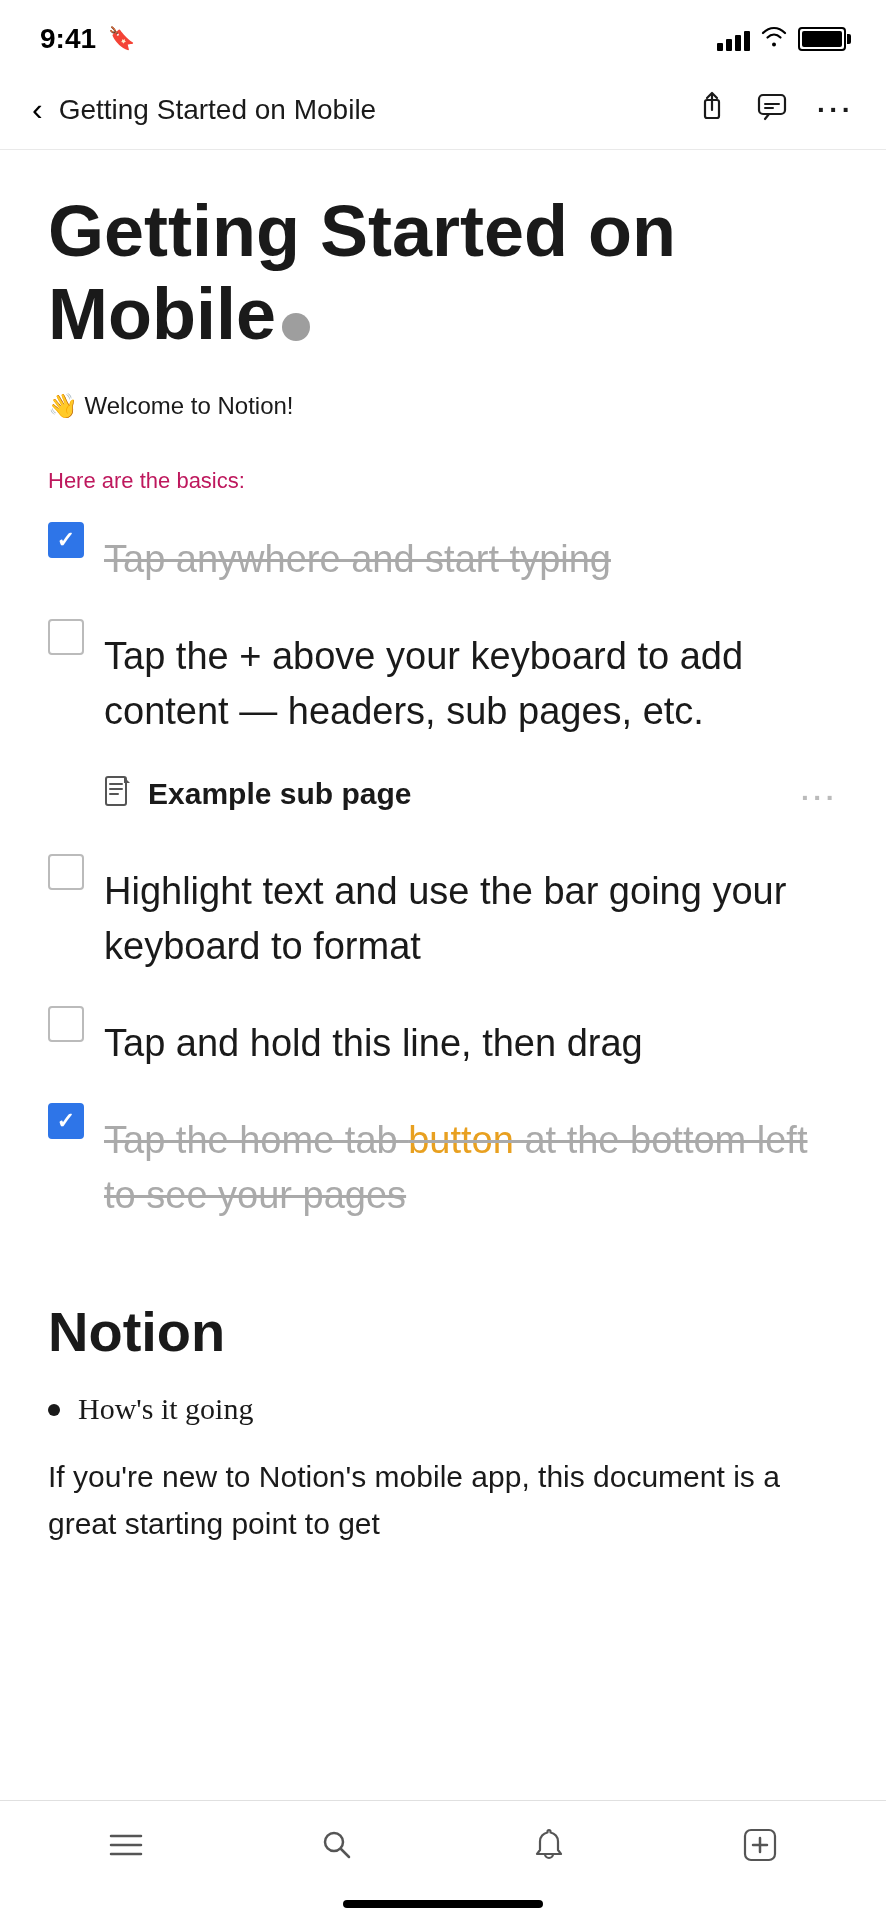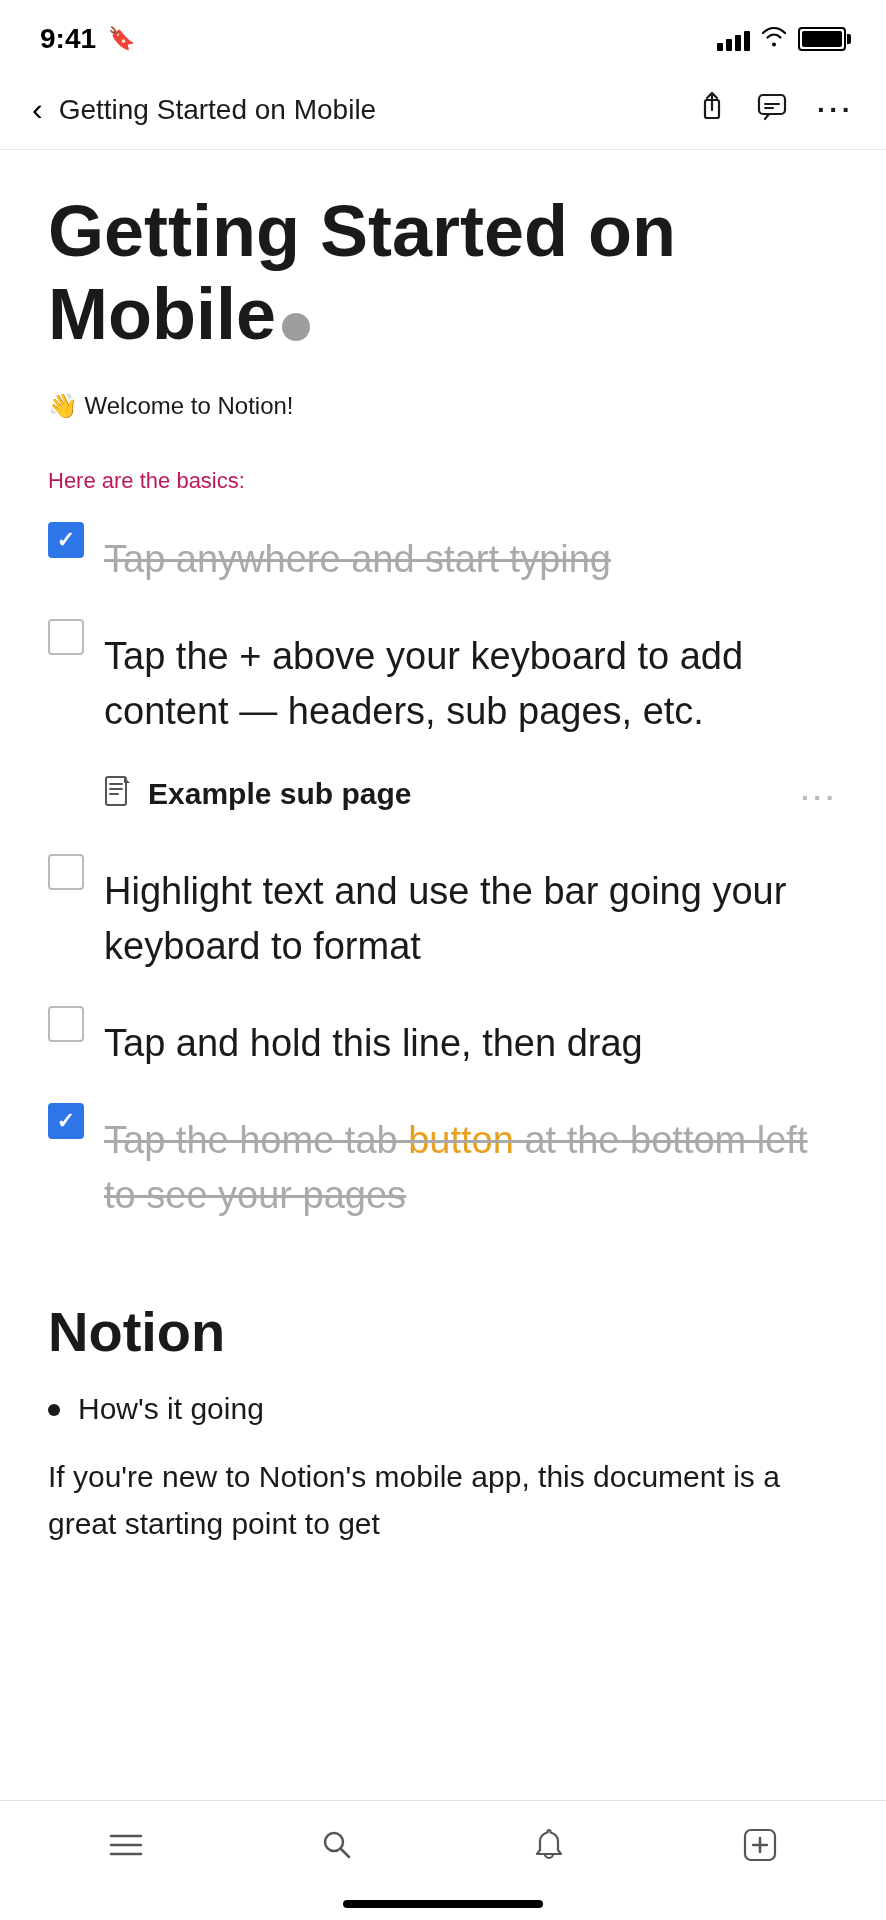--- a/index.html
+++ b/index.html
@@ -251,20 +251,21 @@
       font-size: 56px;
       font-weight: 800;
       color: #1a1a1a;
       margin-bottom: 28px;
       margin-top: 20px;
     }
 
     
     .bullet-list {
       margin-bottom: 28px;
+      font-family: Liberation Serif, serif;
     }
     .bullet-item {
       display: flex;
       align-items: flex-start;
       gap: 18px;
       font-size: 30px;
       color: #1a1a1a;
       margin-bottom: 16px;
     }
     .bullet-dot {

